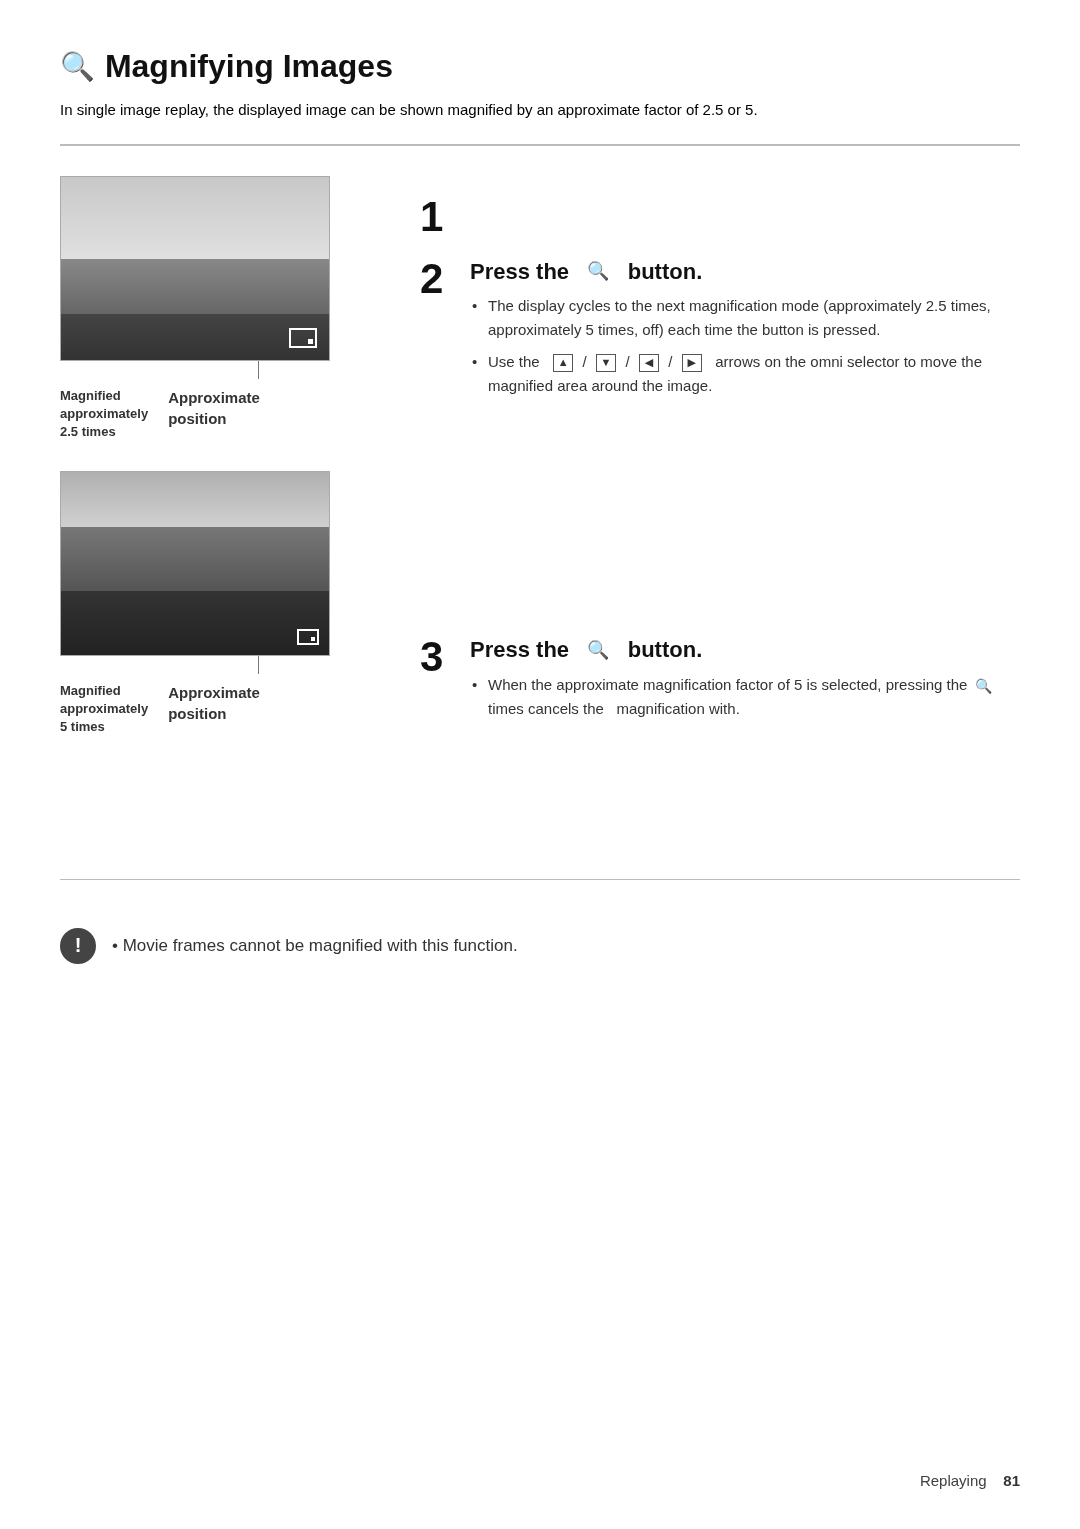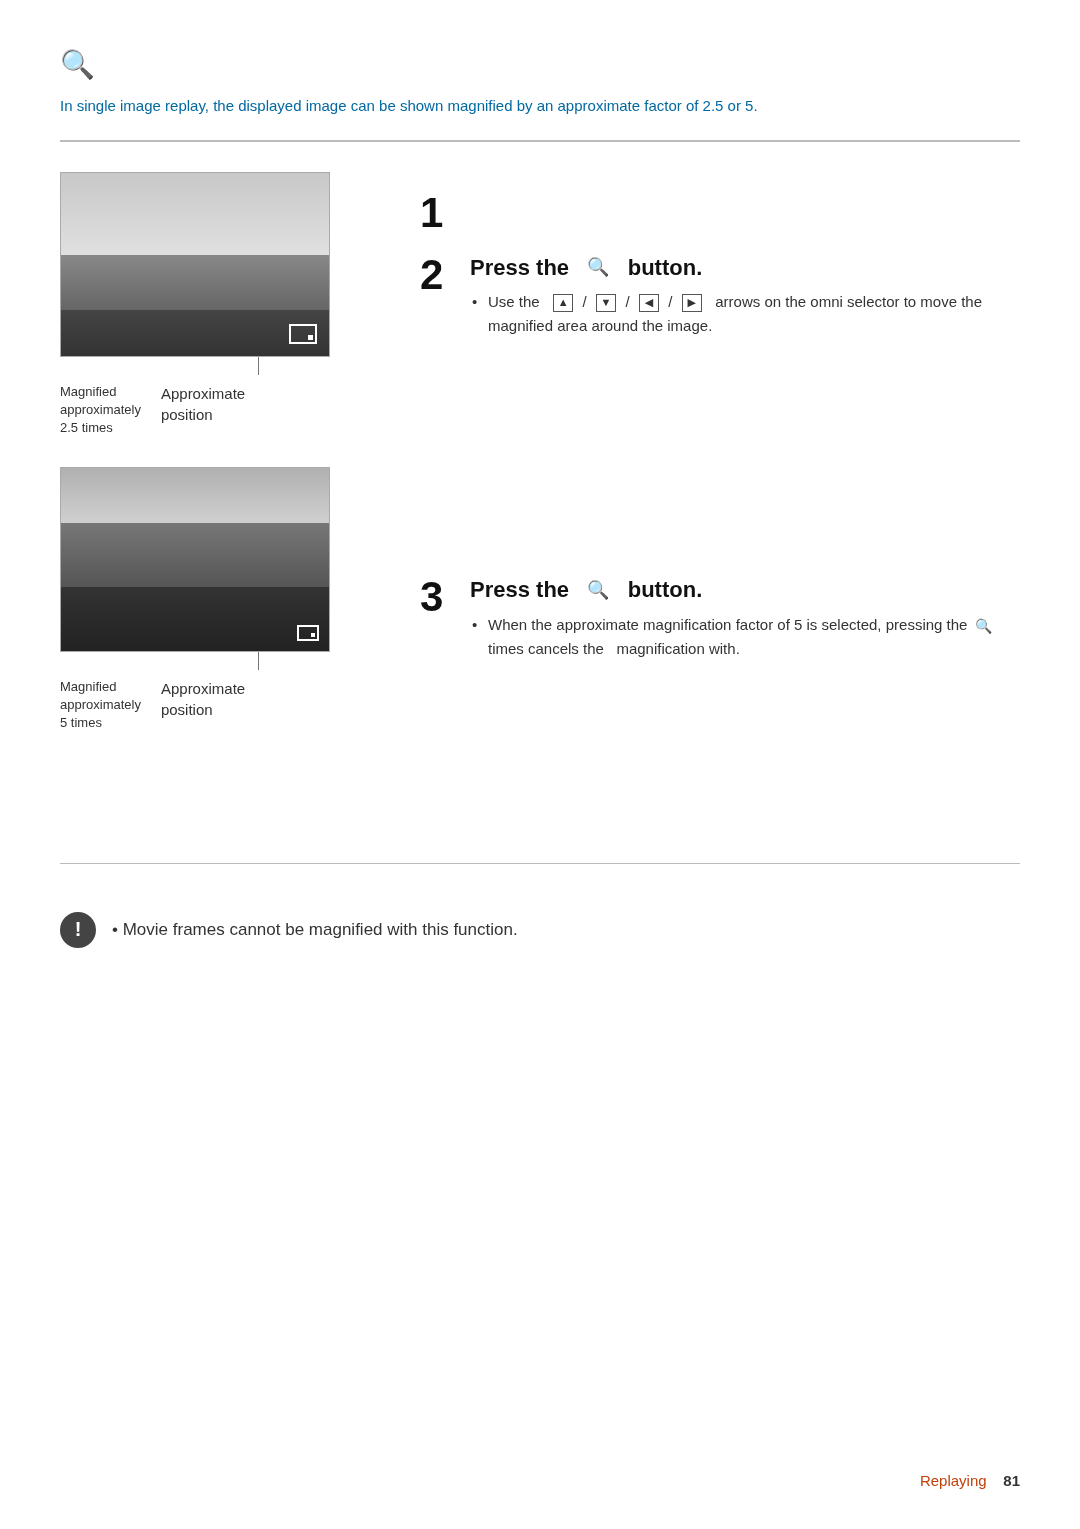--- a/index.html
+++ b/index.html
@@ -29,21 +29,21 @@
       font-weight: bold;
       color: #111;
     }
     .magnify-icon-title {
       font-size: 28px;
       font-weight: bold;
       color: #111;
     }
     .page-subtitle {
       font-size: 15px;
-      color: #0369a1;
+      color: #000000;
       line-height: 1.5;
       margin-bottom: 22px;
     }
     
     .top-rule {
       border: none;
       border-top: 2px solid #bbb;
       margin-bottom: 0;
     }
     .bottom-rule {
@@ -113,20 +113,21 @@
       background: #fff;
     }
 
     .image-caption {
       display: flex;
       gap: 20px;
       margin-top: 8px;
       font-size: 13px;
       color: #333;
       line-height: 1.4;
+      font-weight: bold;
     }
     .caption-left { font-size: 13px; }
     .caption-right { font-size: 15px; }
 
     
     .step {
       margin-bottom: 30px;
       display: flex;
       gap: 18px;
       align-items: flex-start;
@@ -234,39 +235,40 @@
 
     
     .page-footer {
       position: absolute;
       bottom: 40px;
       right: 60px;
       font-size: 15px;
       color: #333;
     }
     .page-footer .section-label {
-      color: #c2410c;
+      color: #404040;
     }
     .page-footer .page-num {
       font-weight: bold;
     }
 
     
     .content-wrapper {
       display: flex;
       gap: 0;
     }
   </style>
 </head>
 <body>
 
 <div class="page">
 
   <div class="page-title-row">
     <span class="magnify-icon-title">🔍</span>
+    <span class="page-title">Magnifying Images</span>
   </div>
   <p class="page-subtitle">In single image replay, the displayed image can be shown magnified by an approximate factor of 2.5 or 5.</p>
 
   <hr class="top-rule">
 
   <div class="content-wrapper">
 
     <div class="left-col">
 
       <div class="image-block">
@@ -317,20 +319,23 @@
       <div class="step">
         <span class="step-number">2</span>
         <div class="step-content">
           <div class="step-title">
             <span>Press the</span>
             &nbsp;<span class="magnify-icon">🔍</span>&nbsp;
             <span>button.</span>
           </div>
           <div class="step-body">
             <ul>
+              <li>
+                <span>The display cycles to the next magnification mode (approximately 2.5 times, approximately 5 times, off) each time the button is pressed.</span>
+              </li>
               <li>
                 <span>Use the</span>
                 &nbsp;
                 <span class="arrow-box">▲</span>
                 &nbsp;/&nbsp;
                 <span class="arrow-box">▼</span>
                 &nbsp;/&nbsp;
                 <span class="arrow-box">◀</span>
                 &nbsp;/&nbsp;
                 <span class="arrow-box">▶</span>

